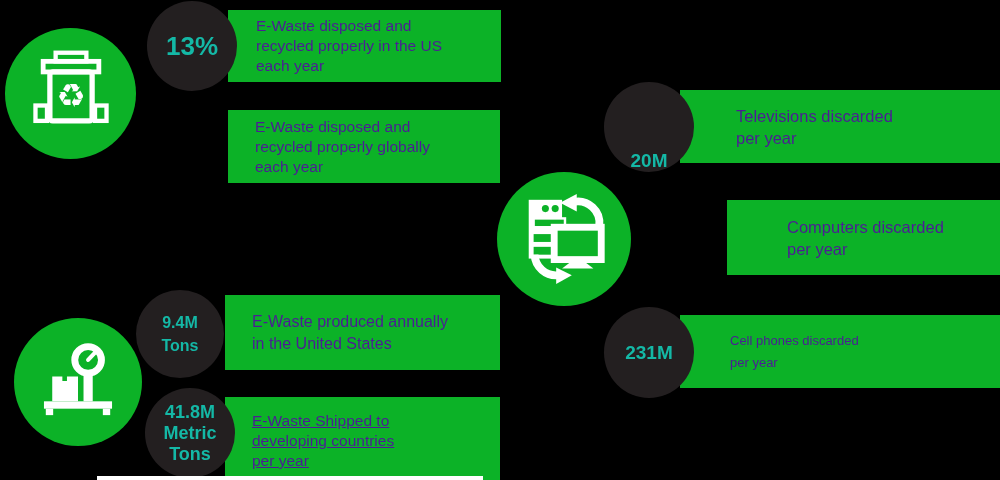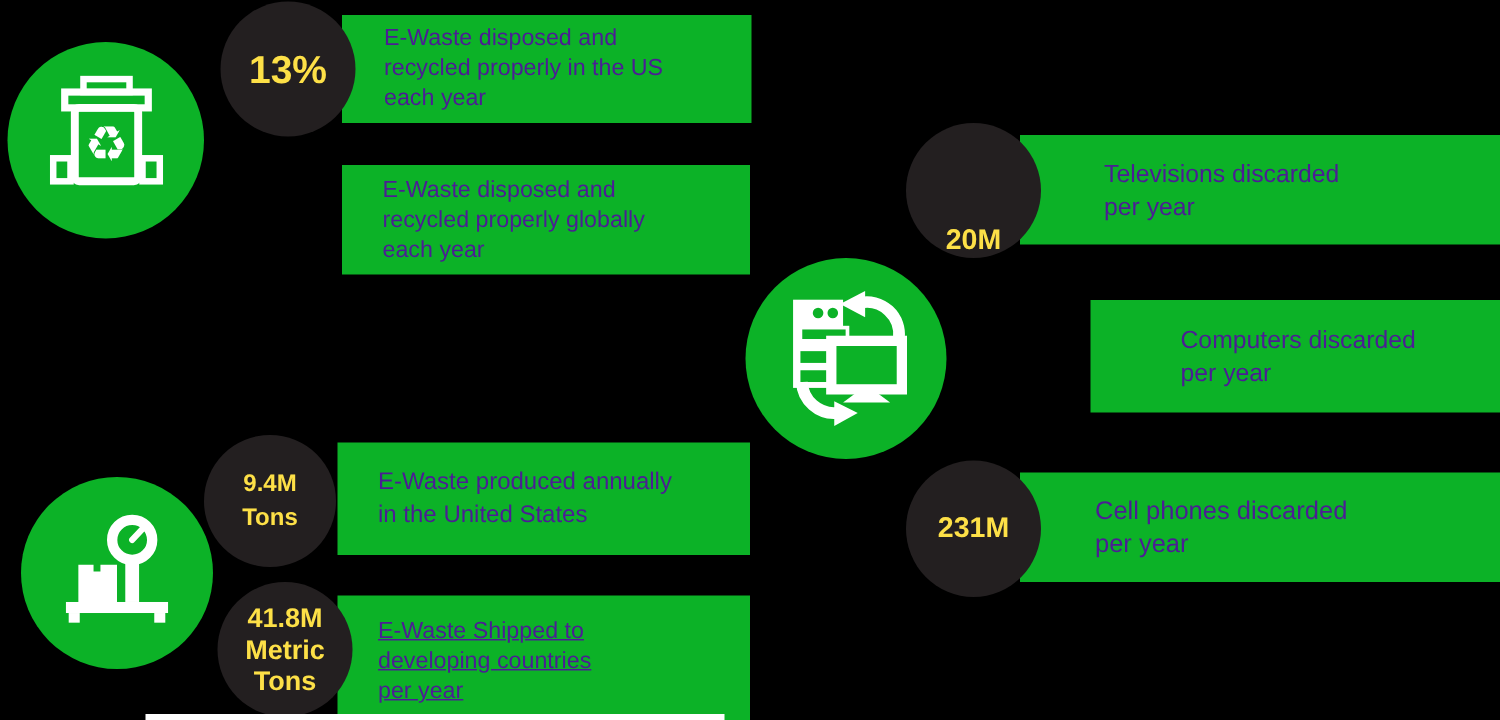--- a/index.html
+++ b/index.html
@@ -10,21 +10,21 @@
   .icon-circle{
     position:absolute;border-radius:50%;background:#0cb227;
     display:flex;align-items:center;justify-content:center;z-index:2;
   }
   .bar{
     position:absolute;background:#0cb227;color:#4c1d95;
     display:flex;align-items:center;z-index:1;
   }
   .bar span{white-space:pre-line;display:block;}
   .badge{
-    position:absolute;border-radius:50%;background:#231f20;color:#fde047;
+    position:absolute;border-radius:50%;background:#231f20;color:#14b8a6;
     display:flex;align-items:center;justify-content:center;text-align:center;
     font-weight:bold;z-index:2;
   }
   .badge span{white-space:pre-line;display:block;}
   .bottom-line{position:absolute;background:#ffffff;z-index:3;}
   svg{display:block;}
 </style>
 </head>
 <body>
 
@@ -114,20 +114,20 @@
   </div>
 
   <div class="bar" style="left:727px;top:200px;width:270px;height:75px;padding-left:60px;font-size:16.5px;line-height:22px;">
     <span>Computers discarded
 per year</span>
   </div>
 
   <div class="badge" style="left:604px;top:307px;width:90px;height:91px;font-size:19px;">
     <span>231M</span>
   </div>
-  <div class="bar" style="left:680px;top:315px;width:270px;height:73px;padding-left:50px;font-size:17px;line-height:22px;">
+  <div class="bar" style="left:680px;top:315px;width:270px;height:73px;padding-left:50px;font-size:13px;line-height:22px;">
     <span>Cell phones discarded
 per year</span>
   </div>
 
   <div class="bottom-line" style="left:97px;top:476px;width:386px;height:4px;"></div>
 
 </div>
 
 </body></html>

